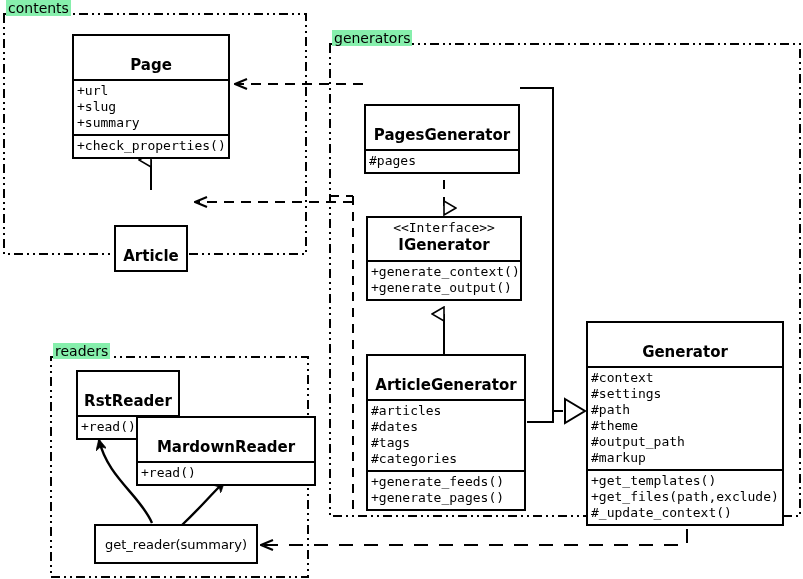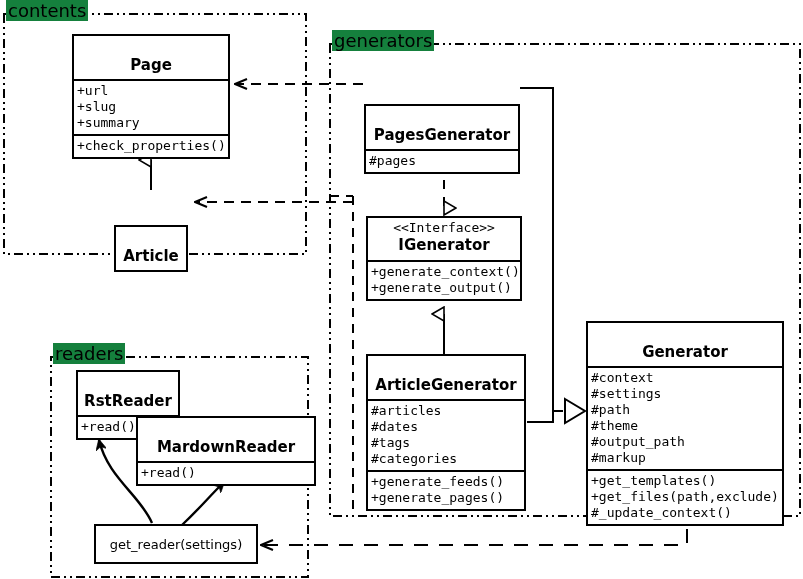--- a/index.html
+++ b/index.html
@@ -21,23 +21,23 @@
     top: 0;
     width: 803px;
     height: 579px;
     pointer-events: none;
   }
 
   
   .pkg-label {
     position: absolute;
     font-family: "DejaVu Sans", sans-serif;
-    font-size: 18px;
+    font-size: 14px;
     color: #000000;
-    background: #15803d;
+    background: #86efac;
     padding: 0 2px;
     white-space: nowrap;
     z-index: 5;
   }
 
   
   .uml {
     position: absolute;
     box-sizing: border-box;
     border: 2px solid #000000;
@@ -242,16 +242,16 @@
   </div>
 
   <div class="uml" style="left:136px; top:416px; width:180px;">
     <div class="sect title">MardownReader</div>
     <div class="sect members">
       <div>+read()</div>
     </div>
   </div>
 
   <div class="uml plain" style="left:94px; top:524px; width:164px; height:40px;">
-    <div class="plabel">get_reader(settings)</div>
+    <div class="plabel">get_reader(summary)</div>
   </div>
 
 </div>
 
 </body></html>

